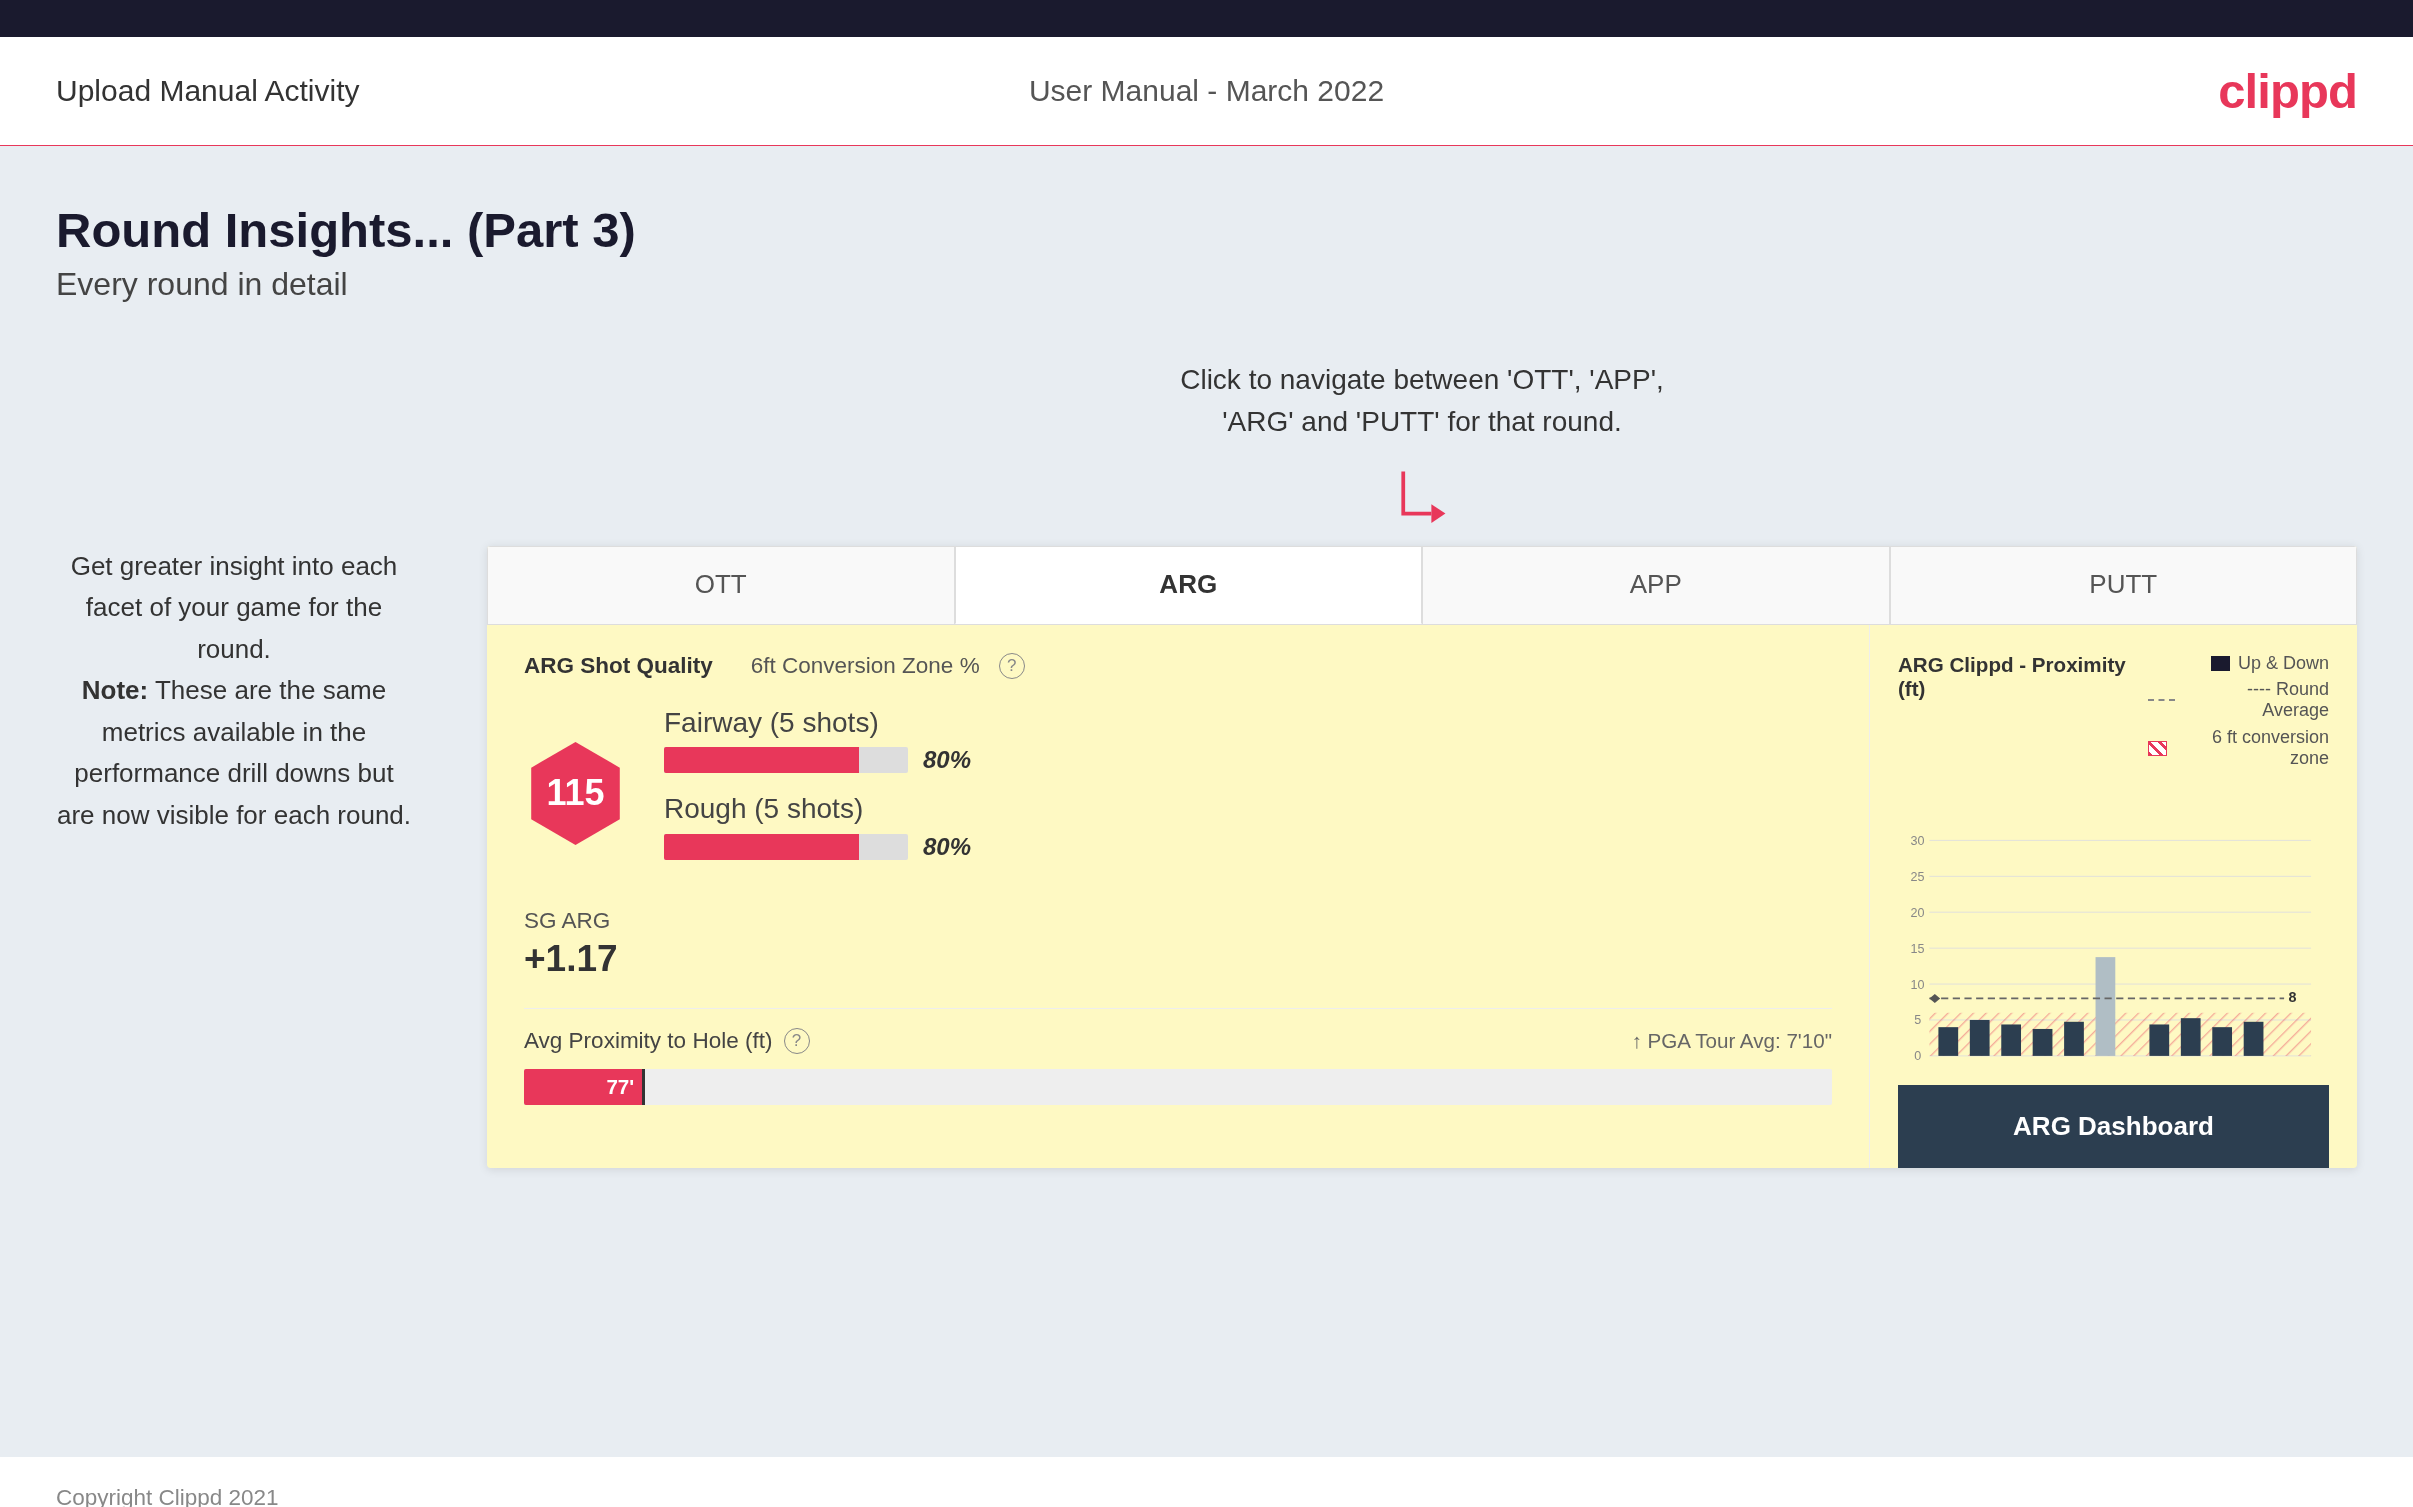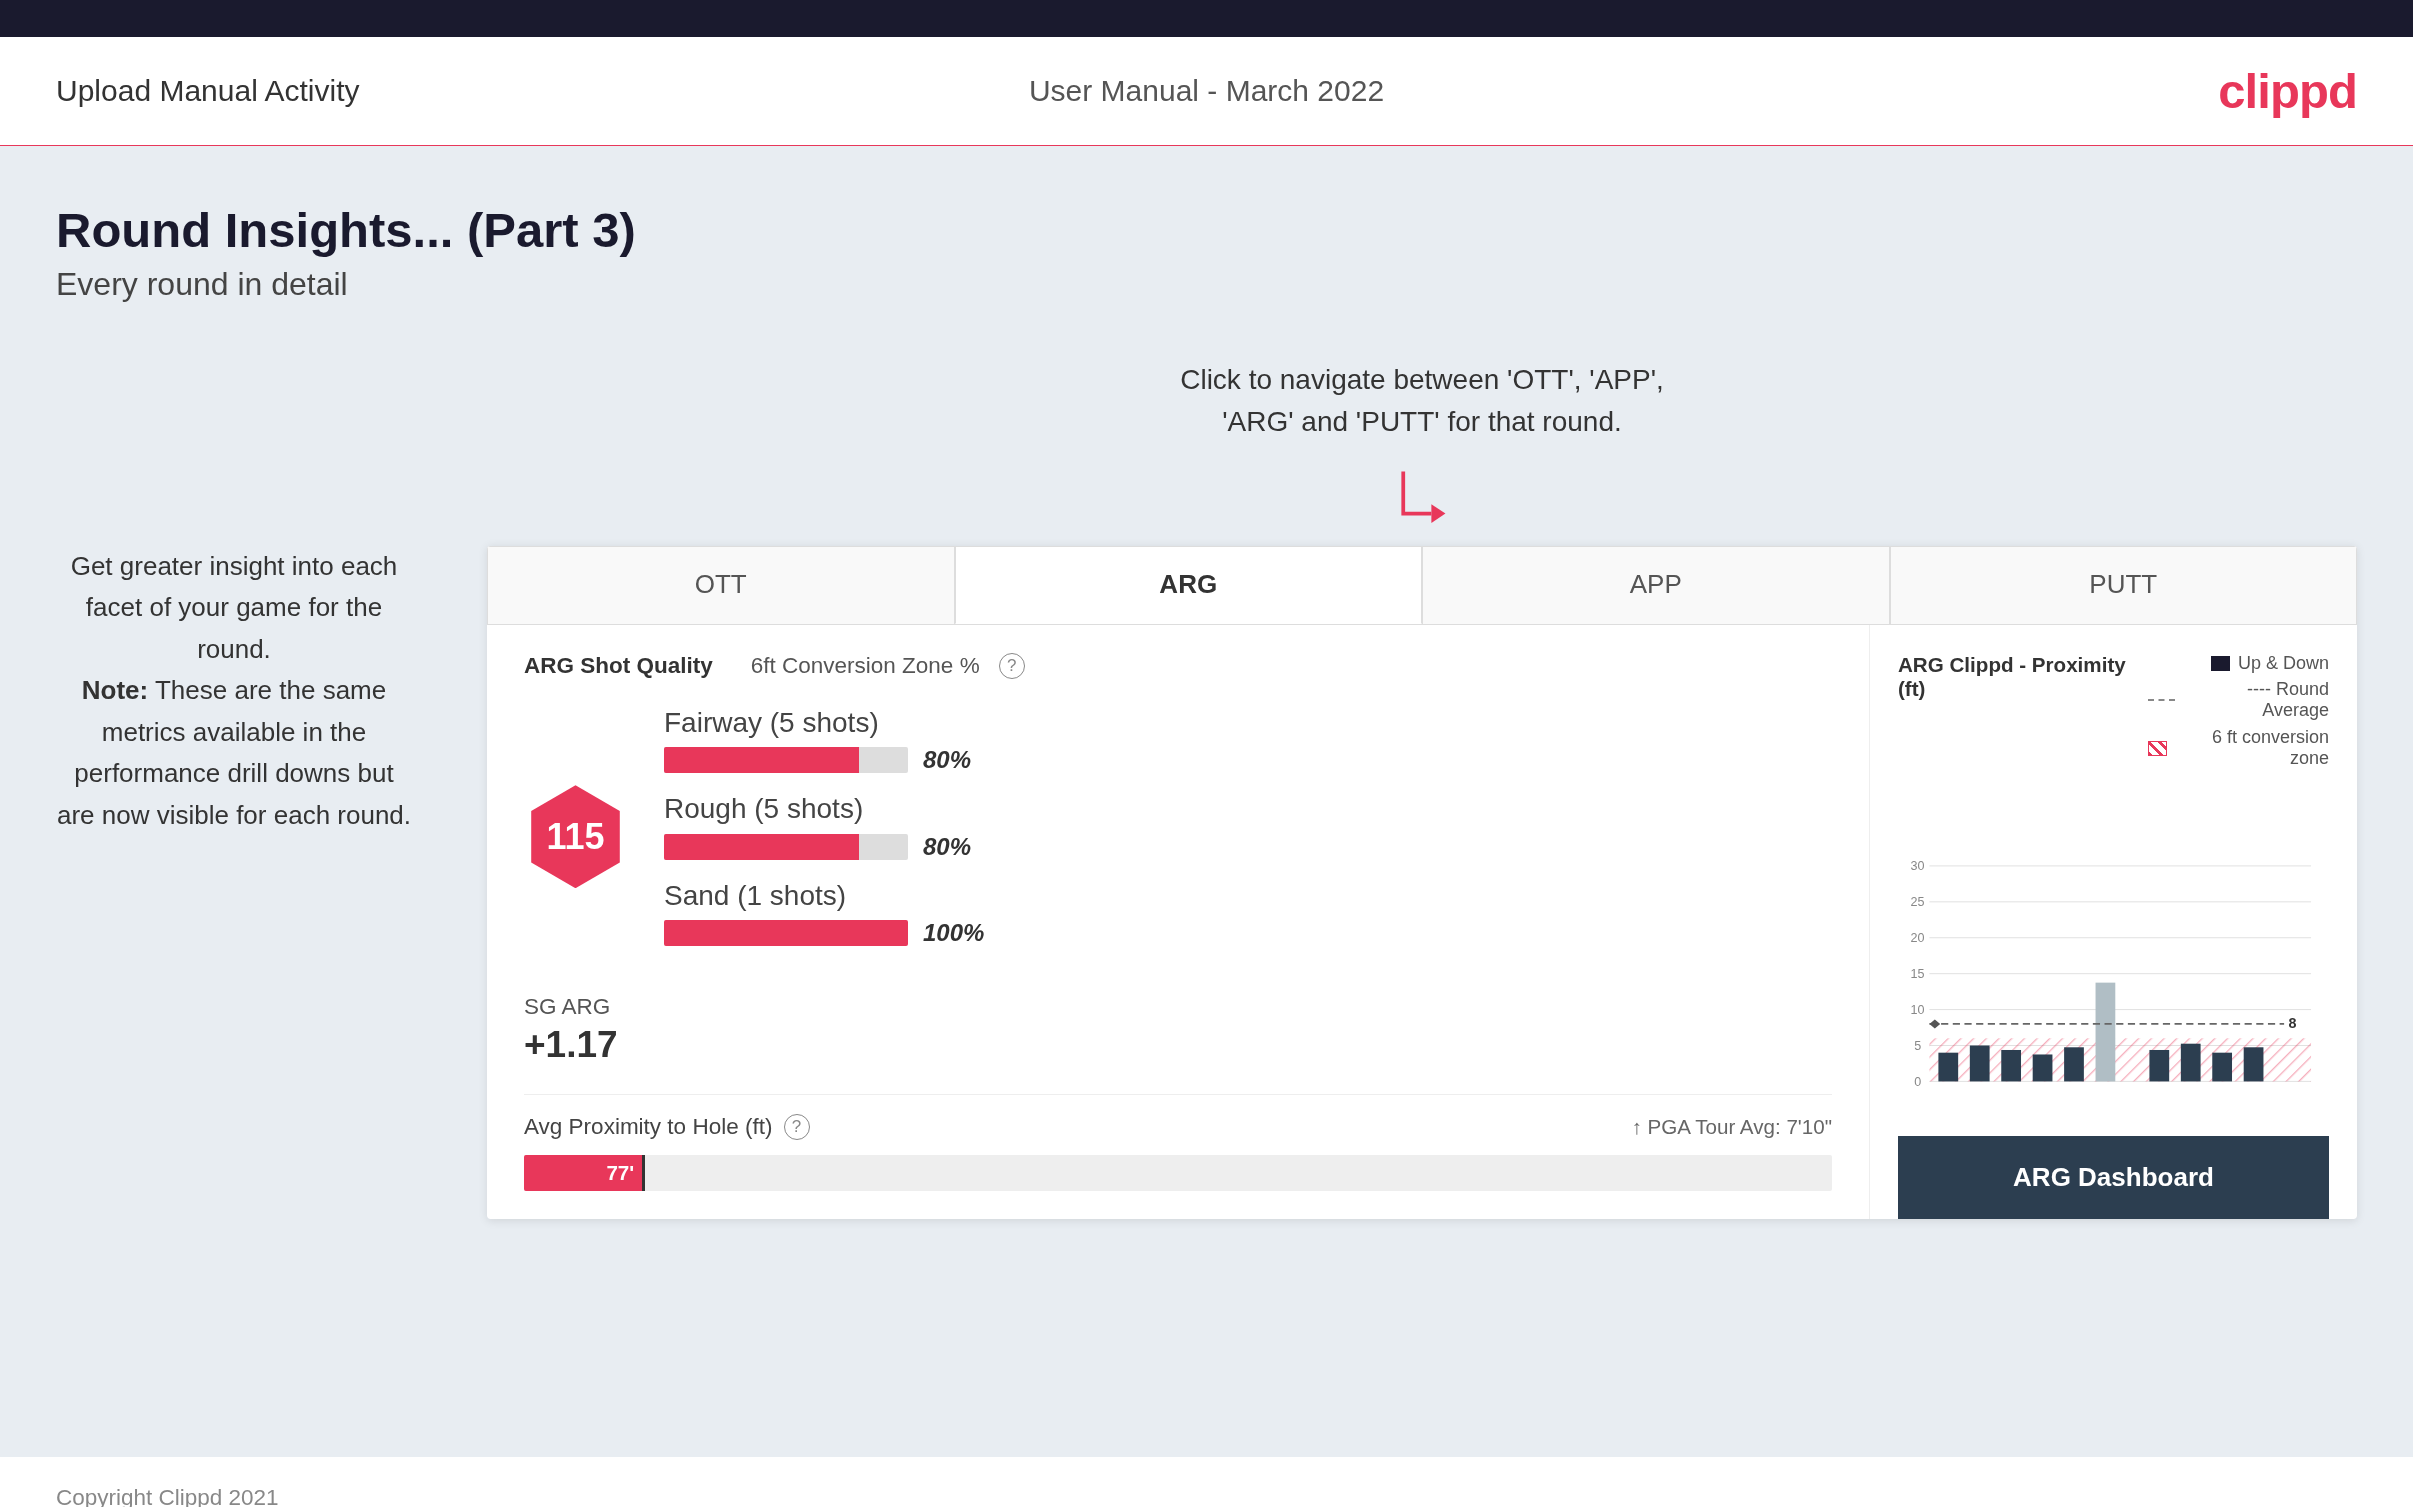--- a/index.html
+++ b/index.html
@@ -102,21 +102,21 @@
       justify-content: center;
       margin-bottom: 9.4px;
     }
     .arrow-svg {
       width: 94px;
       height: 75px;
     }
 
     
     .card {
-      background: #ffffff;
+      background: #fef9c3;
       border-radius: 3.7px;
       overflow: hidden;
       box-shadow: 0 1.9px 9.4px rgba(0,0,0,0.1);
     }
 
     
     .tabs {
       display: flex;
       border-bottom: 0.9px solid #ddd;
     }
@@ -474,29 +474,20 @@
                 <div class="shot-row">
                   <div class="shot-label">Rough (5 shots)</div>
                   <div class="bar-container">
                     <div class="bar-track">
                       <div class="bar-fill-80"></div>
                     </div>
                     <span class="bar-pct">80%</span>
                   </div>
                 </div>
 
-                <div class="shot-row">
-                  <div class="shot-label">Sand (1 shots)</div>
-                  <div class="bar-container">
-                    <div class="bar-track">
-                      <div class="bar-fill-100"></div>
-                    </div>
-                    <span class="bar-pct">100%</span>
-                  </div>
-                </div>
 
               </div>
             </div>
 
             <div class="sg-section">
               <div class="sg-label">SG ARG</div>
               <div class="sg-value">+1.17</div>
             </div>
 
             <div class="proximity-section">

